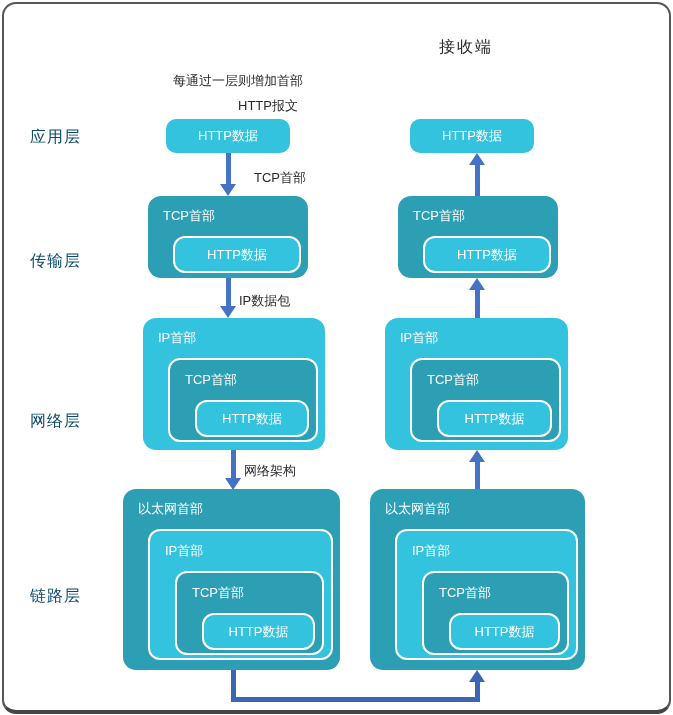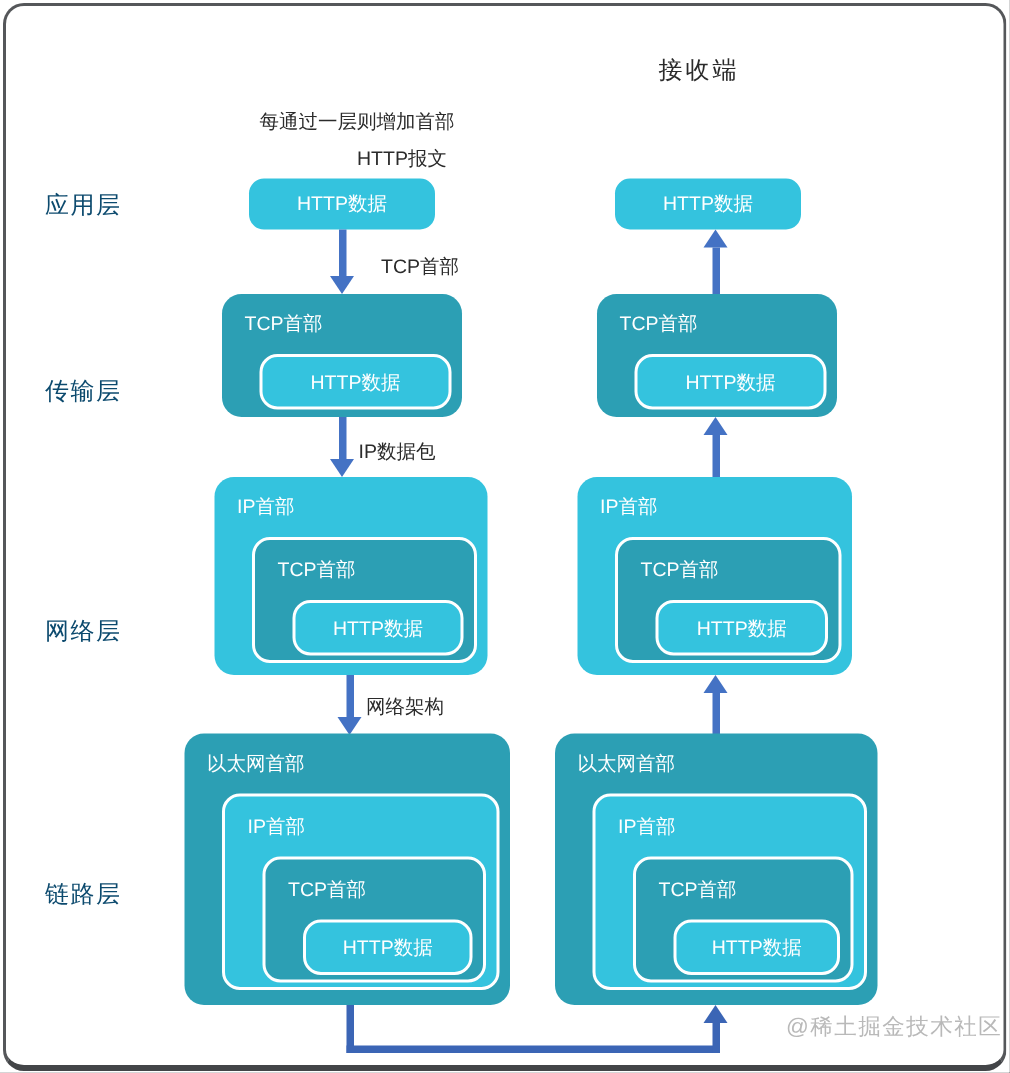--- a/index.html
+++ b/index.html
@@ -213,14 +213,13 @@
     </div>
   </div>
 
   <div class="conn" style="left:231px; top:670px; width:5px; height:32px;"></div>
   <div class="conn" style="left:231px; top:697px; width:248px; height:5px;"></div>
   <div class="arrow conn-arrow" style="left:469px; top:670px; height:32px;">
     <div class="head-up"></div>
     <div class="shaft"></div>
   </div>
 
-  <div class="watermark" style="left:524px; top:675px;">@稀土掘金技术社区</div>
 </div>
 
 </body></html>

